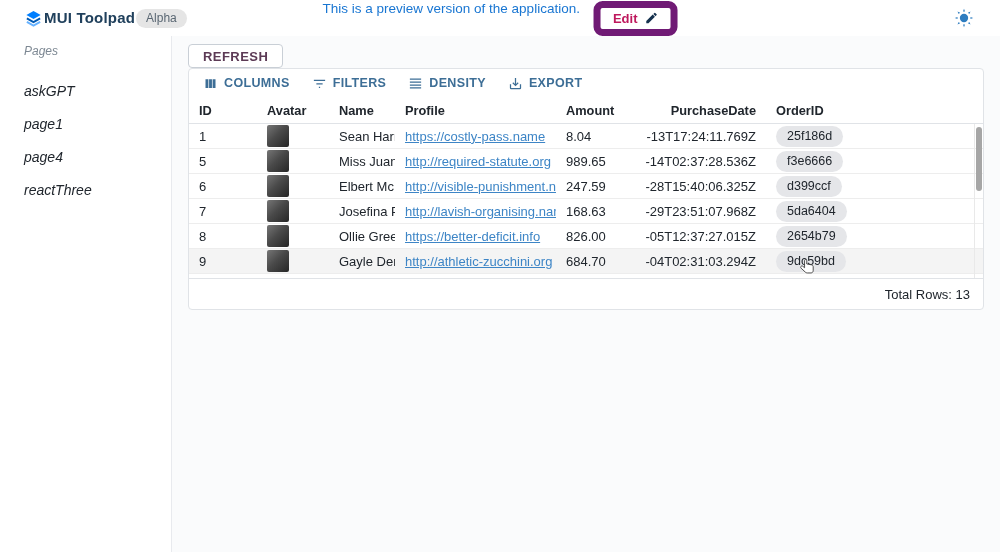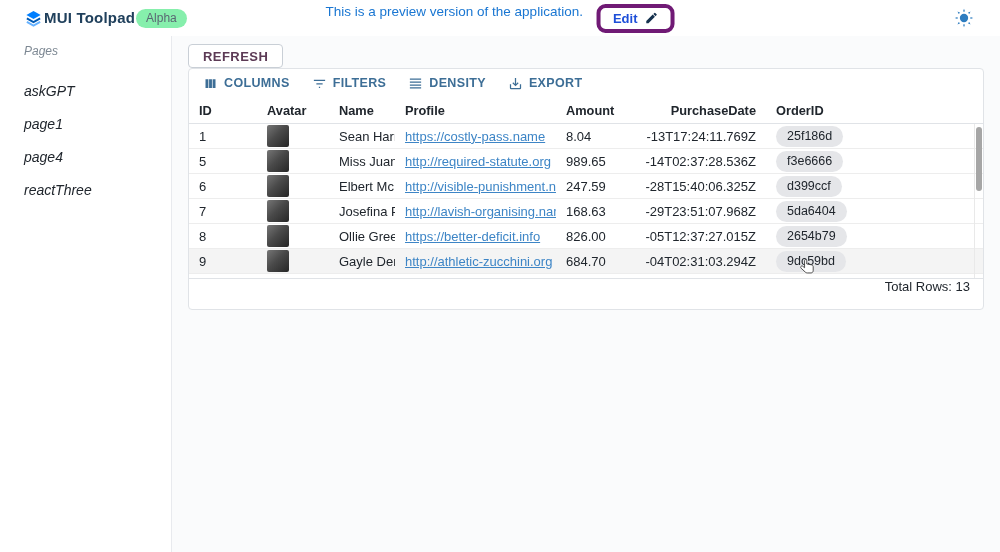--- a/index.html
+++ b/index.html
@@ -3,25 +3,25 @@
 <meta charset="utf-8">
 <style>
   * { margin:0; padding:0; box-sizing:border-box; }
   html,body { width:1000px; height:552px; overflow:hidden; background:#fff;
     font-family:"Liberation Sans", sans-serif; color:#20262d; }
 
   
   .topbar { height:36px; display:flex; align-items:center; position:relative; background:#fff; }
   .brand { display:flex; gap:1px; padding-left:24px; }
   .brand-title { font-weight:700; font-size:15px; color:#20405c; letter-spacing:.2px; }
-  .alpha-chip { background:#86efac; color:#5a6773; font-size:12px; padding:2px 10px; border-radius:11px; }
+  .alpha-chip { background:#e5e5e5; color:#5a6773; font-size:12px; padding:2px 10px; border-radius:11px; }
   .topbar-center { position:absolute; left:50%; transform:translateX(-50%); display:flex; align-items:flex-start; gap:14px; }
   .preview-msg { color:#1976d2; font-size:13.5px; }
-  .edit-btn { display:flex; align-items:center; gap:7px; border:4px solid #701a75; border-radius:9px;
-    padding:3px 12px; background:#fff; color:#1d4ed8; font-weight:700; font-size:13px; cursor:pointer; }
+  .edit-btn { display:flex; align-items:center; gap:7px; border:7px solid #701a75; border-radius:9px;
+    padding:3px 12px; background:#fff; color:#be185d; font-weight:700; font-size:13px; cursor:pointer; }
   .theme-toggle { position:absolute; right:26px; top:8px; width:20px; height:20px; cursor:pointer; }
 
   
   .layout { display:flex; height:516px; }
   .sidebar { width:172px; border-right:1px solid #e8eaee; background:#fff; padding-top:4px;font-style:italic; }
   .sidebar-caption { color:#7d8893; font-size:12px; padding:4px 0 0 24px; height:16px; }
   .nav-list { margin-top:18px; }
   .nav-item { height:33px; display:flex; align-items:center; padding-left:24px; font-size:14px; color:#20262d; cursor:pointer; }
   .nav-item.selected { background:#ecf2fb; }
 
@@ -59,21 +59,21 @@
   .row.hovered { background:#f4f4f4; }
   .avatar { width:22px; height:22px; border-radius:2px;
     background:linear-gradient(135deg,#767676 0%,#4a4a4a 45%,#262626 100%); }
   .link { color:#3d85c6; text-decoration:underline; font-size:13px; }
   .chip { background:#e5e6e9; border-radius:11px; height:21px; line-height:21px; padding:0 11px;
     font-size:12.5px; color:#20262d; display:inline-block; }
 
   .scroll-track { position:absolute; top:55px; bottom:31px; right:0; width:9px; border-left:1px solid #e9e9e9; }
   .scroll-thumb { position:absolute; top:3px; left:1px; width:6px; height:64px; border-radius:3px; background:#a6a6a6; cursor:grab; }
 
-  .grid-footer { height:31px; border-top:1px solid #e0e3e7; display:flex; 
+  .grid-footer { height:31px; border-top:1px solid #e0e3e7; display:flex; align-items:center;
     justify-content:flex-end; padding-right:13px; font-size:13px; color:#20262d; }
 
   .mouse-cursor { position:absolute; left:800px; top:258px; width:15px; height:18px; pointer-events:none; z-index:10; }
 </style>
 </head>
 <body>
 
 <header class="topbar">
   <div class="brand">
     <span style="display:flex;">

